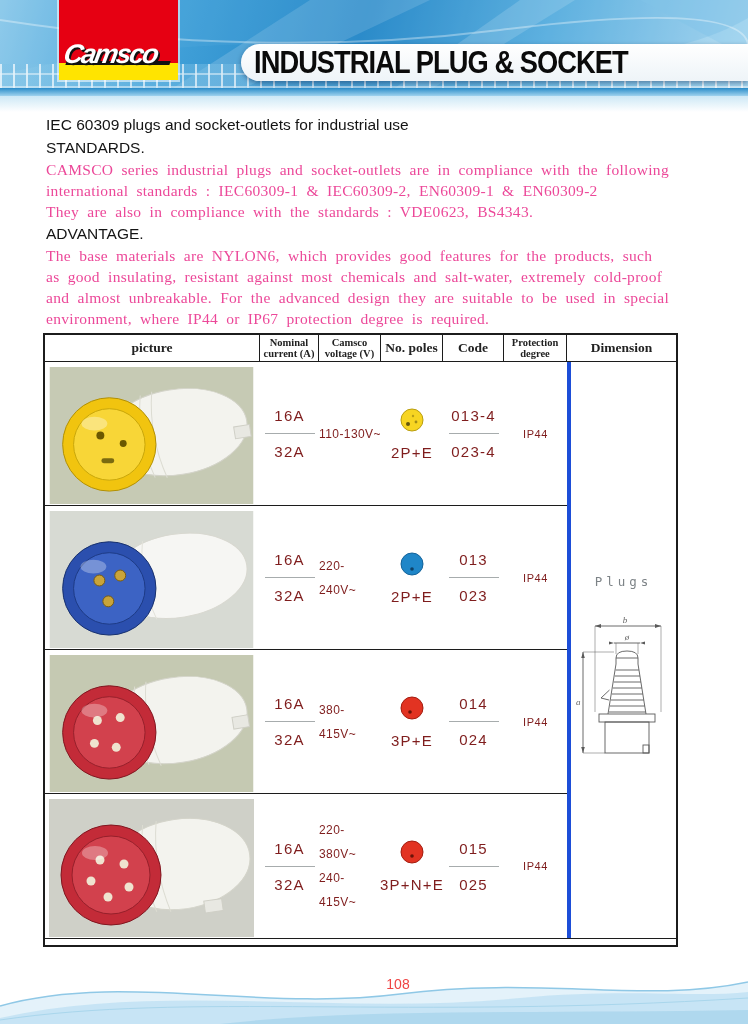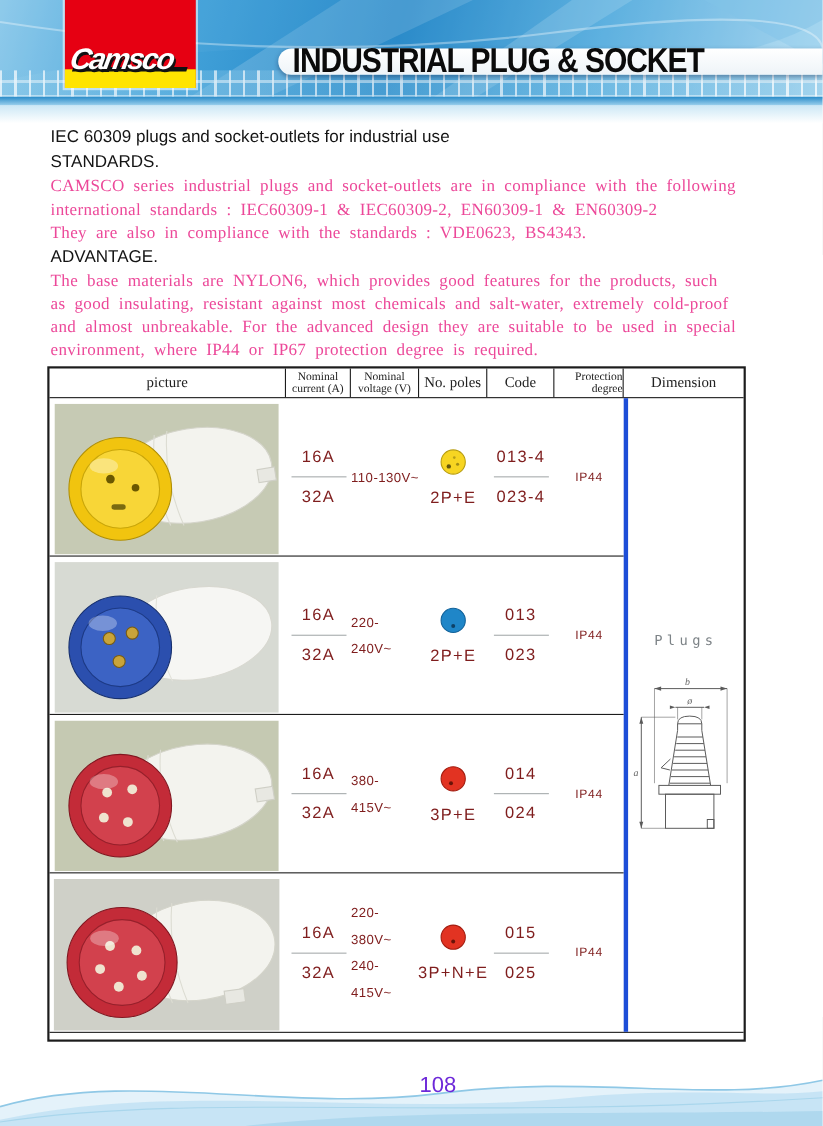--- a/index.html
+++ b/index.html
@@ -22,43 +22,43 @@
     background:linear-gradient(#cde8f6,#ffffff); }
 
   .logo { position:absolute; left:59px; top:0; width:119px; height:80px; background:#e60012;
           box-shadow:0 0 0 2px rgba(255,255,255,.55); }
   .logo-yellow { position:absolute; bottom:0; left:0; width:100%; height:17px; background:#ffe400; }
   .logo-underline { position:absolute; bottom:15px; left:7px; width:104px; height:4px; background:#111; transform:skewX(-18deg); }
   .logo-text { position:absolute; bottom:10px; left:5px; width:112px; font-style:italic; font-weight:bold;
     font-size:27px; color:#fff; letter-spacing:-2px; transform:skewX(-10deg);
     text-shadow:2px 2px 0 #111, 1px 1px 0 #111; }
 
-  .title-band { position:absolute; left:253px; top:44px; right:0; height:24px;
+  .title-band { position:absolute; left:241px; top:44px; right:0; height:37px;
     background:linear-gradient(#ffffff,#eef4f8); border-radius:20px 0 0 20px;
     box-shadow:0 2px 5px rgba(0,20,60,.4); display:flex; align-items:center; padding-left:13px; box-sizing:border-box; }
   .title-text { font-size:29px; font-weight:bold; color:#0b0b0b; letter-spacing:-1px;
     transform:scale(.94,1.08); transform-origin:left center; white-space:nowrap; }
 
   
   .intro { position:absolute; left:46px; top:114px; width:656px; color:#141414; }
   .sans-line { font-size:15.5px; line-height:22px; }
   .sans-line.gap { margin-top:1px; }
   .serif-line { font-family:"Liberation Serif", serif; font-size:15.5px; line-height:21px;
     word-spacing:4px; letter-spacing:.3px; color:#ec4899; }
 
   
   .ptable { position:absolute; left:43px; top:333px; width:635px; height:614px;
     border:2px solid #1c1c1c; box-sizing:border-box; background:#fff; }
   .thead { display:flex; height:26px; border-bottom:1px solid #1c1c1c;
     font-family:"Liberation Serif", serif; color:#222; }
   .th { border-right:1px solid #1c1c1c; box-sizing:border-box; display:flex; align-items:center;
-    justify-content:center; text-align:center; font-size:13.5px; }
+    justify-content:center; text-align:center; font-size:13.5px;font-weight:bold; }
   .th.small { font-size:10.5px; line-height:11px; }
   .w-pic{width:215px;} .w-cur{width:59px;} .w-volt{width:62px;} .w-pole{width:62px;}
-  .w-code{width:61px;} .w-prot{width:63px;text-align:right;}
+  .w-code{width:61px;} .w-prot{width:63px;}
   .th.w-dim { flex:1; border-right:none; font-size:13.5px; }
 
   .tbody { display:flex; height:576px; }
   .data-col { width:522px; }
   .row { height:144px; border-bottom:1px solid #1c1c1c; box-sizing:border-box; display:flex; }
   .row:last-child { border-bottom:none; }
   .cell { box-sizing:border-box; display:flex; flex-direction:column; align-items:center;
     justify-content:center; color:#7f1d1d; letter-spacing:1.2px; }
   .pic-cell { width:215px; padding:5px 4px 1px 2px; }
   .photo { width:100%; height:100%; display:block; }
@@ -72,21 +72,21 @@
   .prot-cell { width:63px; font-size:11px; letter-spacing:.6px; }
 
   .dim-col { flex:1; border-left:4px solid #1d4ed8; position:relative; }
   .plugs-label { position:absolute; top:212px; left:0; width:100%; text-align:center;
     font-family:"DejaVu Sans Mono", monospace; font-size:12.5px; letter-spacing:4px; color:#7d8387; }
   .dim-svg { position:absolute; top:250px; left:2px; width:104px; height:152px; }
   .bottom-strip { height:8px; border-top:1px solid #1c1c1c; box-sizing:border-box; }
 
   
   .page-num { position:absolute; left:0; right:0; top:976px; text-align:center;
-    font-size:20px; color:#6d28d9; z-index:3;padding-left:48px; }
+    font-size:14px; color:#ef4444; z-index:3;padding-left:48px; }
   .waves { position:absolute; left:0; bottom:0; width:748px; height:72px; z-index:1; }
 </style>
 </head>
 <body>
 
 <div class="page">
 
   <div class="header">
     <div class="header-bg"></div>
     <svg class="header-deco" viewBox="0 0 748 90">
@@ -122,21 +122,21 @@
     <div class="serif-line">as good insulating, resistant against most chemicals and salt-water, extremely cold-proof</div>
     <div class="serif-line">and almost unbreakable. For the advanced design they are suitable to be used in special</div>
     <div class="serif-line">environment, where IP44 or IP67 protection degree is required.</div>
   </div>
 
   <div class="ptable">
 
     <div class="thead">
       <div class="th w-pic">picture</div>
       <div class="th w-cur small">Nominal current (A)</div>
-      <div class="th w-volt small">Nominal voltage (V)</div>
+      <div class="th w-volt small">Camsco voltage (V)</div>
       <div class="th w-pole">No. poles</div>
       <div class="th w-code">Code</div>
       <div class="th w-prot small">Protection degree</div>
       <div class="th w-dim">Dimension</div>
     </div>
 
     <div class="tbody">
       <div class="data-col">
 
         <div class="row">

